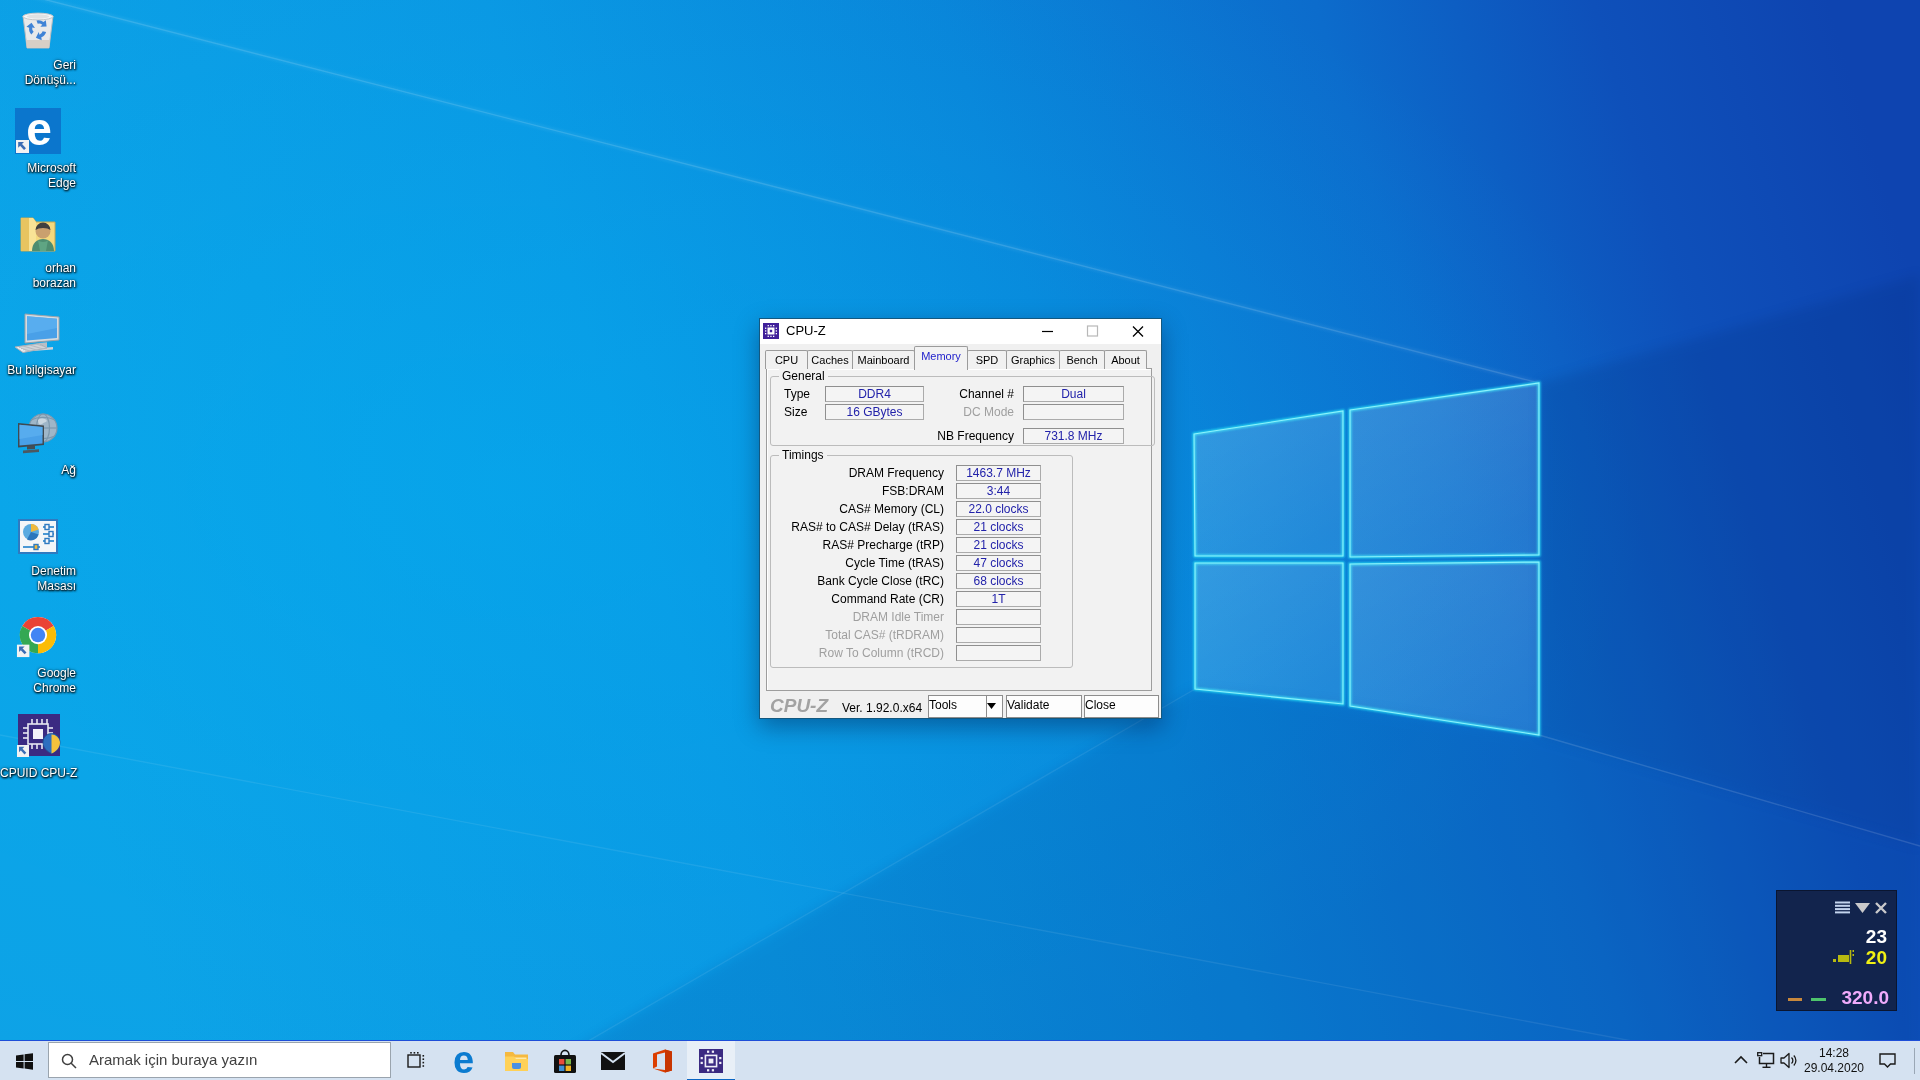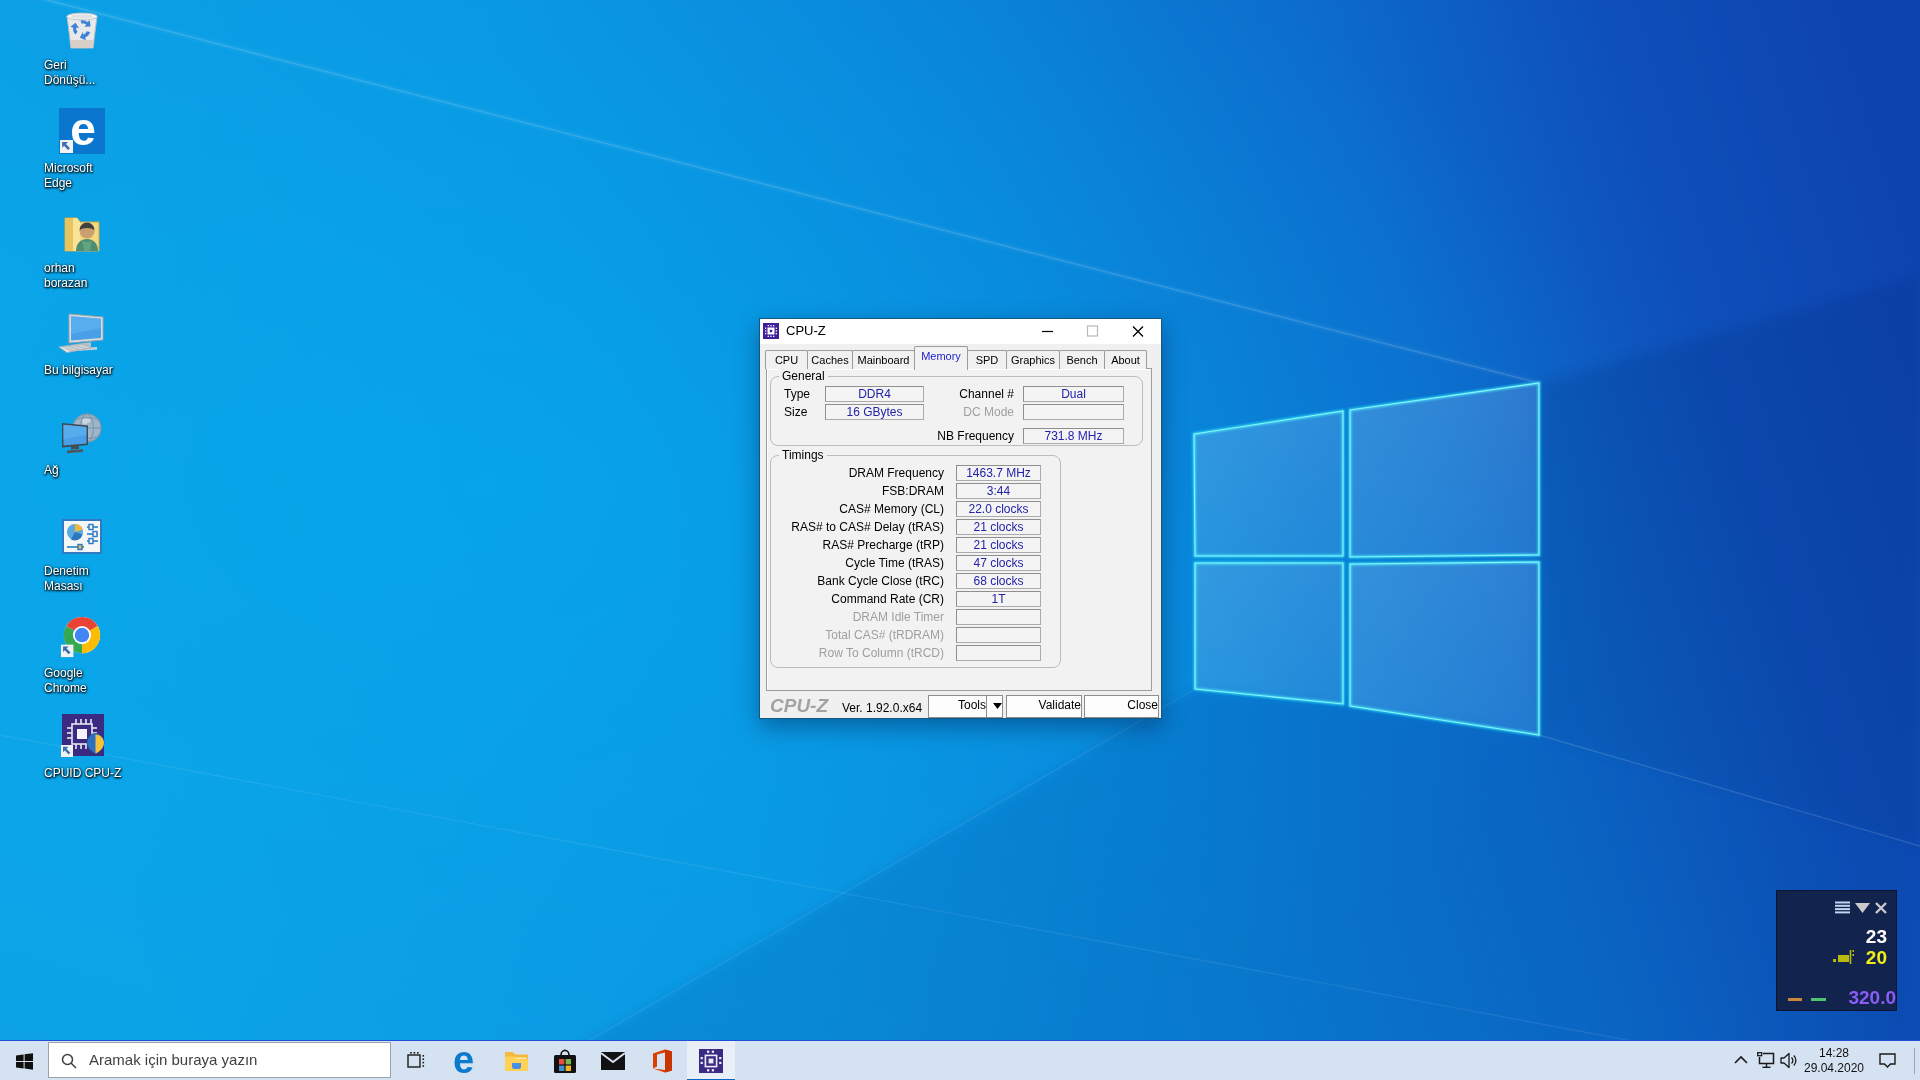--- a/index.html
+++ b/index.html
@@ -1,34 +1,34 @@
 <!DOCTYPE html>
 <html><head>
 <meta charset="utf-8">
 <style>
 html,body{margin:0;padding:0;width:1920px;height:1080px;overflow:hidden;}
 body{font-family:"Liberation Sans",sans-serif;position:relative;background:#0f8ee0;}
 .abs{position:absolute;}
 
-.dicon{position:absolute;width:76px;text-align:left;color:#fff;font-size:12px;line-height:15px;padding-left:44px;}
+.dicon{position:absolute;width:76px;text-align:right;color:#fff;font-size:12px;line-height:15px;}
 .dicon .cap{text-shadow:0 1px 2px rgba(0,0,0,.85),1px 1px 2px rgba(0,0,0,.8),0 0 3px rgba(0,0,0,.6);}
 
 #cpuz{position:absolute;left:759px;top:318px;width:401px;height:399px;background:#f0f0f0;border:1px solid #14587f;box-shadow:0 8px 22px rgba(0,0,40,.35);font-size:12px;color:#000;}
 #cpuz .titlebar{position:absolute;left:0;top:0;width:100%;height:25px;background:#fff;}
 #cpuz .title{position:absolute;left:26px;top:4px;font-size:13px;color:#000;}
 .tab{position:absolute;top:31px;height:18px;background:#f1f1f1;border:1px solid #9b9b9b;border-bottom:none;border-radius:2px 2px 0 0;font-size:11px;text-align:center;line-height:18px;z-index:2;}
 .tab.sel{top:27px;height:23px;color:#2222cc;z-index:4;background:#f2f2f2;}
 .tabpage{position:absolute;left:6px;top:49px;width:384px;height:321px;background:#f2f2f2;border:1px solid #9d9d9d;box-shadow:inset 1px 1px 0 #fff;}
-.grp{position:absolute;border:1px solid #bcbcbc;border-radius:8px;}
+.grp{position:absolute;border:1px solid #bcbcbc;border-radius:3px;padding-left:12px;}
 .grp .gt{position:absolute;left:8px;top:-8px;background:#f2f2f2;padding:0 3px;font-size:12px;}
 .fld{position:absolute;height:14px;background:#f4f4f4;border:1px solid #ababab;border-top-color:#8f8f8f;border-left-color:#8f8f8f;text-align:center;font-size:12px;line-height:14px;color:#2222aa;}
 .lbl{position:absolute;font-size:12px;line-height:15px;color:#000;}
 .lbl.r{text-align:right;}
 .dis{color:#9f9f9f;}
-.btn{position:absolute;height:21px;background:#fdfdfd;border:1px solid #8d8d8d;text-align:right;font-size:12px;line-height:19px;color:#000;}
+.btn{position:absolute;height:21px;background:#fdfdfd;border:1px solid #8d8d8d;text-align:left;font-size:12px;line-height:19px;color:#000;}
 
 #taskbar{position:absolute;left:0;top:1040px;width:1920px;height:40px;background:#d5e2f1;border-top:1px solid #1d4ed8;}
 
 #widget{position:absolute;left:1776px;top:890px;width:119px;height:119px;background:#12244d;border:1px solid #0a1530;color:#fff;}
 #widget .num{position:absolute;right:9px;font-weight:bold;font-size:19px;font-family:"Liberation Sans",sans-serif;}
 </style>
 </head>
 <body>
 
 <svg class="abs" style="left:0;top:0" width="1920" height="1080" viewBox="0 0 1920 1080">
@@ -328,21 +328,21 @@
  </svg>
  <div class="num" style="top:35px;color:#fff">23</div>
  <svg class="abs" style="left:56px;top:57px" width="21" height="17" viewBox="0 0 21 17">
   <rect x="0" y="11" width="3" height="3" fill="#b8ba10"></rect>
   <rect x="5" y="7" width="11" height="7" fill="#b8ba10"></rect>
   <line x1="17.5" y1="2" x2="17.5" y2="16" stroke="#b8ba10" stroke-width="1.6"></line>
   <rect x="19.5" y="2" width="1.5" height="2" fill="#b8ba10"></rect>
       <rect x="19.5" y="6" width="1.5" height="2" fill="#b8ba10"></rect>
  </svg>
  <div class="num" style="top:56px;color:#f0f014">20</div>
- <div class="num" style="top:96px;right:0;color:#8b5cf6">320.0</div>
+ <div class="num" style="top:96px;right:7px;color:#f0abfc">320.0</div>
  <div class="abs" style="left:11px;top:107px;width:14px;height:3px;background:#c8883c"></div>
  <div class="abs" style="left:34px;top:107px;width:15px;height:3px;background:#4ec46c"></div>
 </div>
 
 <div id="taskbar">
 
  <svg class="abs" style="left:16px;top:12px" width="17" height="17" viewBox="0 0 17 17">
   <g fill="#101010">
    <path d="M0,2.4 L7.6,1.4 L7.6,7.9 L0,7.9 Z"></path>
    <path d="M8.6,1.3 L17,0.2 L17,7.9 L8.6,7.9 Z"></path>

